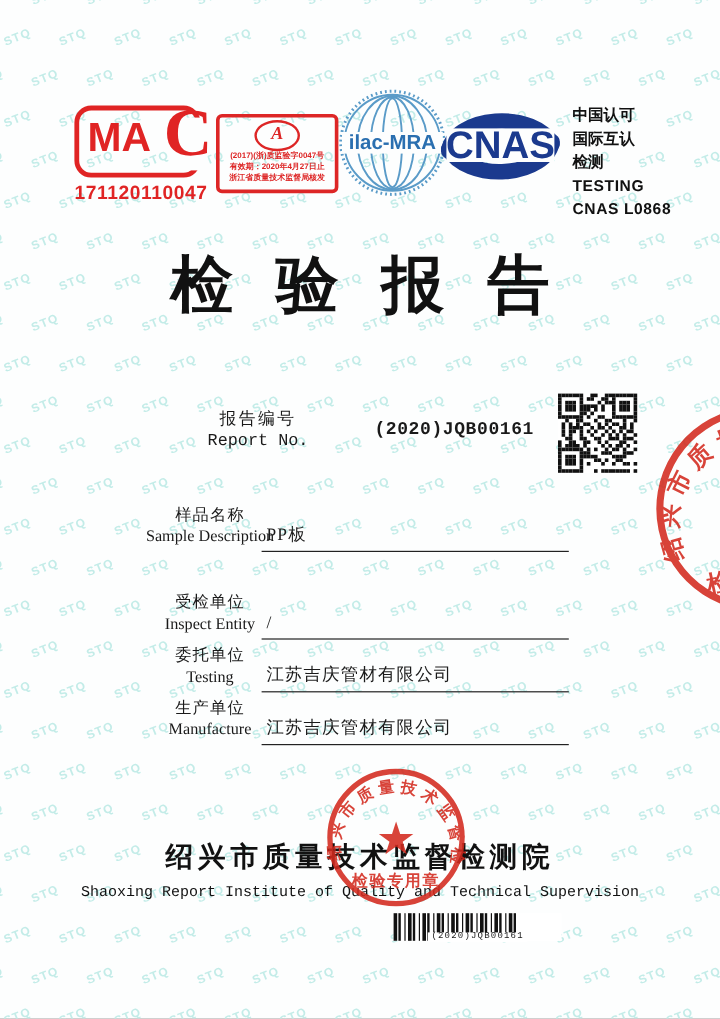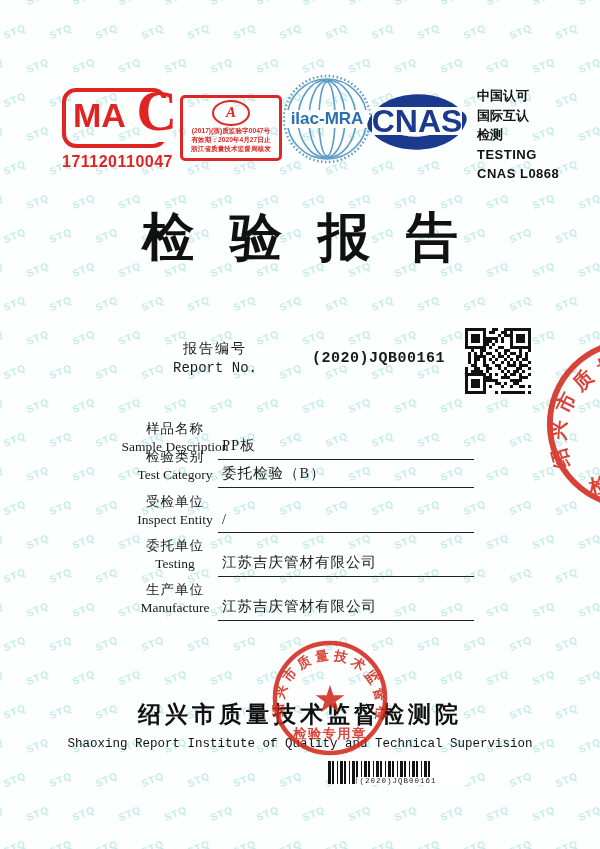--- a/index.html
+++ b/index.html
@@ -981,28 +981,20 @@
       </div>
 
     <div class="frow" style="top:420px">
       <div class="lbl">
           <div class="cn">样品名称</div>
         <div class="en">Sample Description</div>
         </div>
       <div class="val">PP板</div>
       <div class="line"></div>
     </div>
-    <div class="frow" style="top:448px">
-      <div class="lbl">
-          <div class="cn">检验类别</div>
-        <div class="en">Test Category</div>
-        </div>
-      <div class="val">委托检验（B）</div>
-      <div class="line"></div>
-    </div>
     <div class="frow" style="top:493px">
       <div class="lbl">
           <div class="cn">受检单位</div>
         <div class="en">Inspect Entity</div>
         </div>
       <div class="val">/</div>
       <div class="line"></div>
     </div>
     <div class="frow" style="top:537px">
       <div class="lbl">

